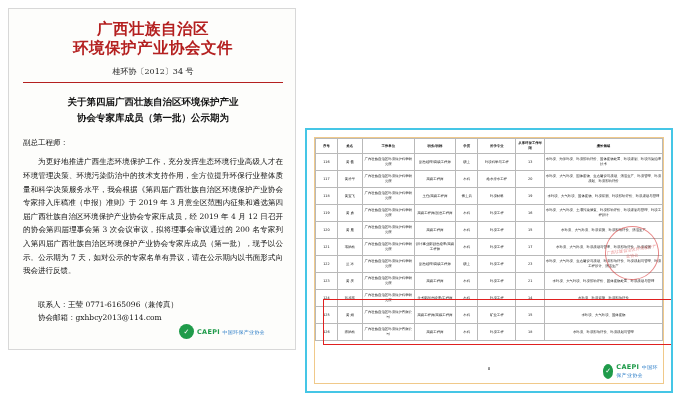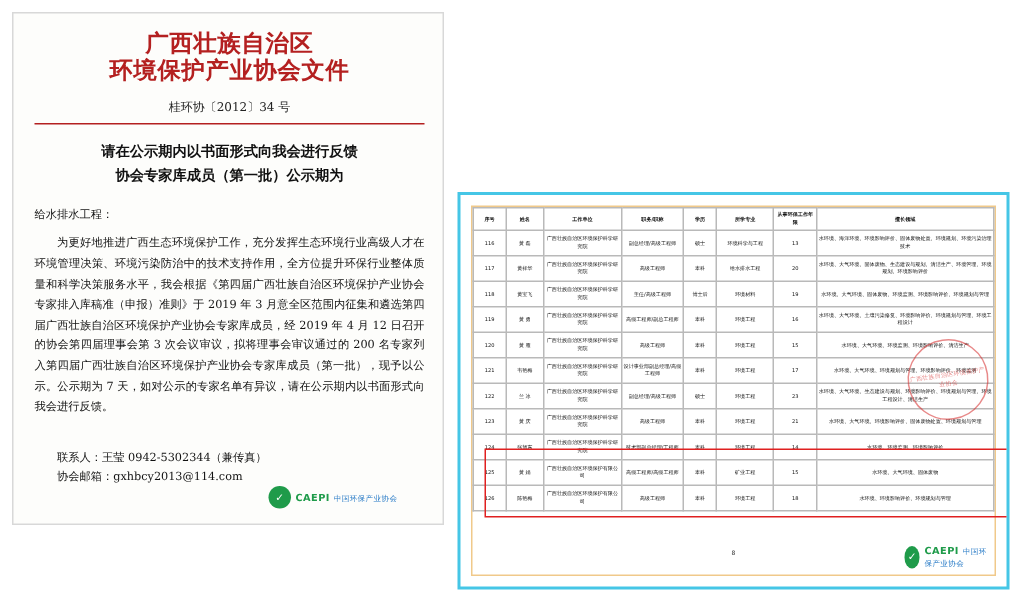--- a/index.html
+++ b/index.html
@@ -180,32 +180,32 @@
     <div class="doc-title">
       <span>广西壮族自治区</span>
       <span class="l2">环境保护产业协会文件</span>
     </div>
     <div class="red-rule"></div>
 
     <div class="doc-number">桂环协〔2012〕34 号</div>
     <div class="red-line"></div>
 
     <div class="doc-subject">
-      <span>请在公示期内以书面形式向我会进行反馈</span>
+      <span>关于第四届广西壮族自治区环境保护产业</span>
       <span>协会专家库成员（第一批）公示期为</span>
     </div>
 
-    <div class="doc-salutation">给水排水工程：</div>
+    <div class="doc-salutation">副总工程师：</div>
 
     <div class="doc-body">
       <p class="indent">为更好地推进广西生态环境保护工作，充分发挥生态环境行业高级人才在环境管理决策、环境污染防治中的技术支持作用，全方位提升环保行业整体质量和科学决策服务水平，我会根据《第四届广西壮族自治区环境保护产业协会专家排入库稿准（申报）准则》于 2019 年 3 月意全区范围内征集和遴选第四届广西壮族自治区环境保护产业协会专家库成员，经 2019 年 4 月 12 日召开的协会第四届理事会第 3 次会议审议，拟将理事会审议通过的 200 名专家列入第四届广西壮族自治区环境保护产业协会专家库成员（第一批），现予以公示。公示期为 7 天，如对公示的专家名单有异议，请在公示期内以书面形式向我会进行反馈。</p>
     </div>
 
     <div class="doc-contact">
-      <div>联系人：王莹   0942-5302344（兼传真）</div>
+      <div>联系人：王莹   0771-6165096（兼传真）</div>
       <div>协会邮箱：gxhbcy2013@114.com</div>
     </div>
   </div>
 
   <div class="logo-badge" id="left-logo">
     <span class="logo-circle">✓</span>
     <span class="logo-text">
       <span>CAEPI</span>
       <span class="sub">中国环保产业协会</span>
     </span>

